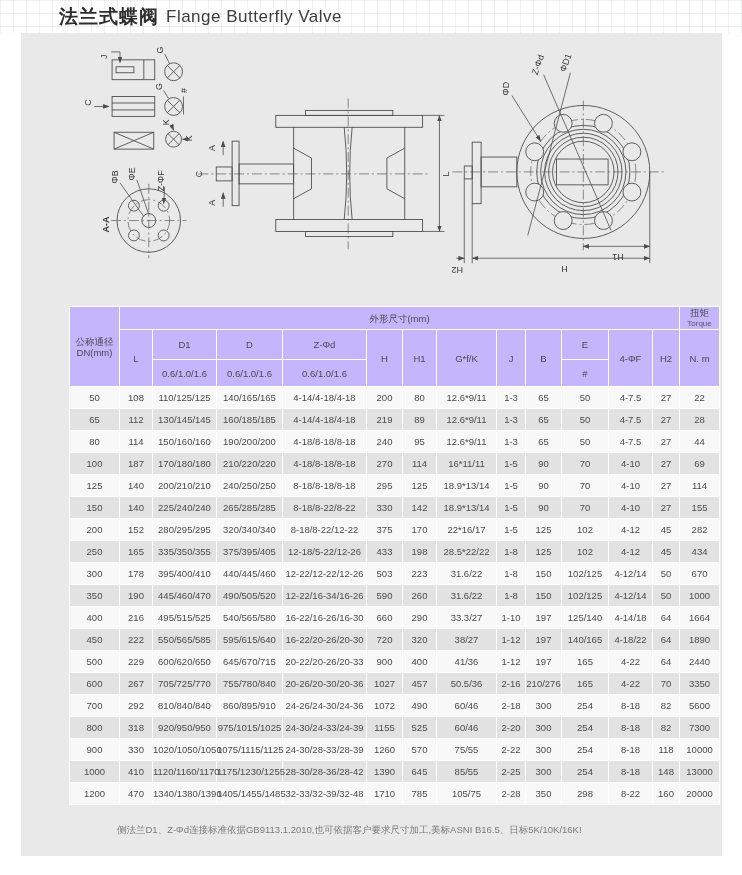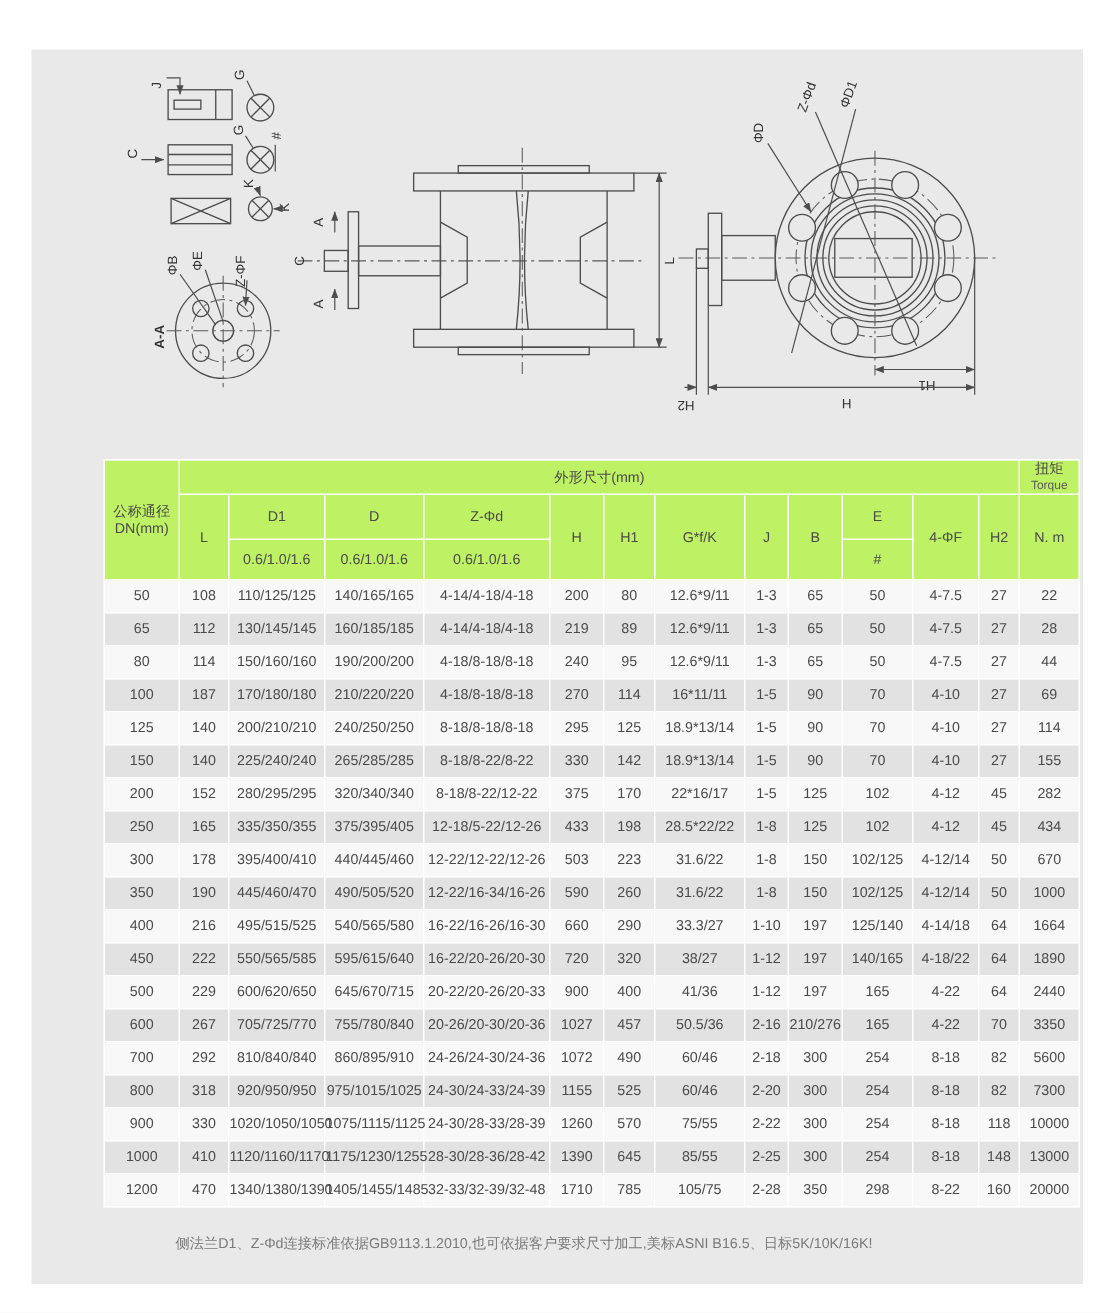--- a/index.html
+++ b/index.html
@@ -28,39 +28,43 @@
   .drawing .dim { stroke:#4d4d4d; stroke-width:.8; fill:none; }
 
   .unit-label { position:absolute; top:257px; right:9px; font-size:10px; color:#4c4c4c;margin-top:20px; }
 
   table.spec { position:absolute; left:48px; top:273px; width:646px;
     border-collapse:collapse; table-layout:fixed; }
   table.spec th, table.spec td {
     border:1px solid #ffffff; text-align:center; vertical-align:middle;
     font-size:9.5px; color:#4a4a4a; font-weight:normal; padding:0; line-height:11px;
   }
-  table.spec thead th { background:#bef264; }
+  table.spec thead th { background:#c4b5fd; }
   table.spec thead tr:nth-child(1) th { height:21px; }
   table.spec thead tr:nth-child(2) th { height:30px; }
   table.spec thead tr:nth-child(3) th { height:27px; }
   table.spec thead th .l2 { display:block; }
   table.spec thead th .tq-en { display:block; font-size:8px; color:#5a5a5a; }
   table.spec tbody td { height:22px; }
   table.spec tbody tr:nth-child(odd) td { background:#f8f8f8; }
   table.spec tbody tr:nth-child(even) td { background:#e2e2e2; }
 
   .footnote { position:absolute; left:48px; top:791px; right:10px; }
   .footnote .zh { font-size:9.5px; color:#7a7a7a; line-height:12px;margin-left:48px; }
   .footnote .en { font-size:9px; color:#9e9e9e; line-height:12px; }
 </style>
 </head>
 <body>
 
 <div class="page">
 
+  <div class="title-bar">
+    <span class="title-zh">法兰式蝶阀</span>
+    <span class="title-en">Flange Butterfly Valve</span>
+  </div>
 
   <div class="panel">
 
     <svg class="drawing" viewBox="0 0 701 252">
       <defs>
         <marker id="ah" viewBox="0 0 8 6" refX="7.5" refY="3" markerWidth="8" markerHeight="6" orient="auto-start-reverse">
           <path d="M0,0 L8,3 L0,6 z" fill="#4d4d4d"></path>
         </marker>
       </defs>
 

